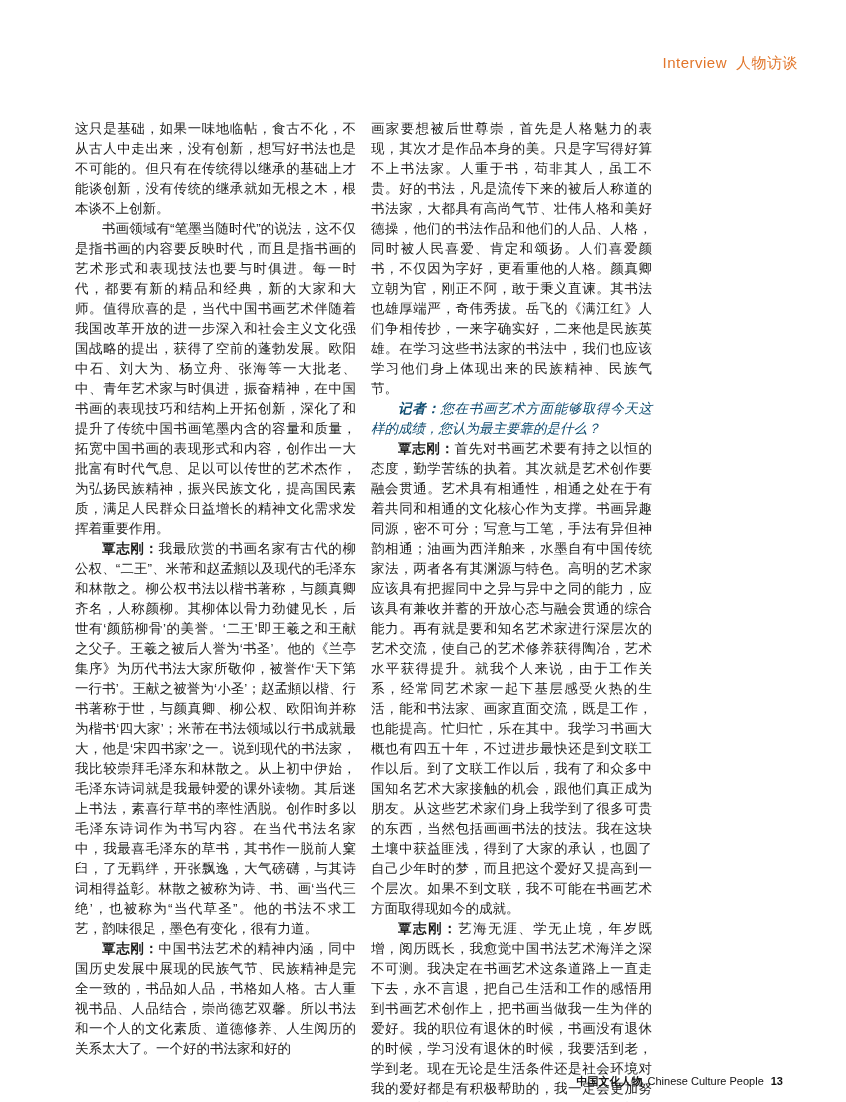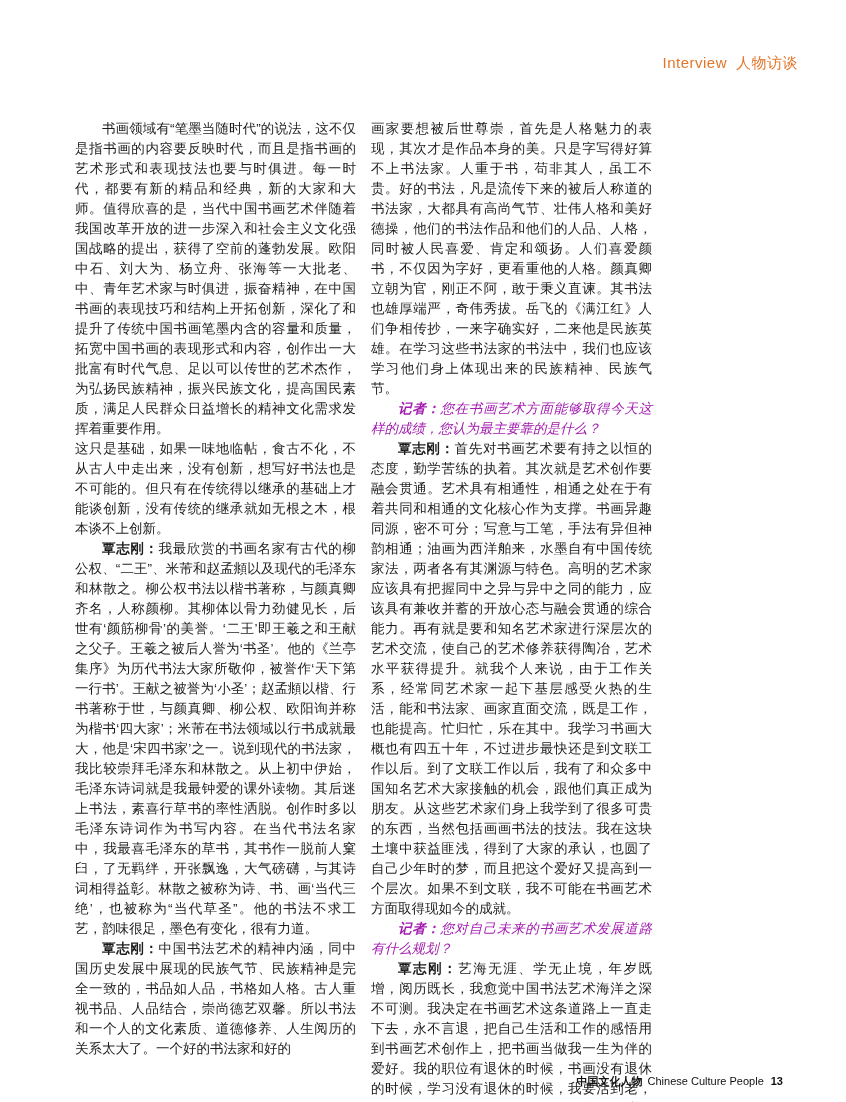--- a/index.html
+++ b/index.html
@@ -32,21 +32,21 @@
     line-height:20px;
     text-align:justify;
     text-justify:inter-ideograph;
     text-indent:2em;
     color:#1c1c1c;
   }
   .para.continuation{text-indent:0;}
   .para.question{
     font-family:"Liberation Serif","DejaVu Serif",serif;
     font-style:italic;
-    color:#a21caf;
+    color:#0c4a6e;
   }
   .speaker{font-weight:bold;font-style:normal;}
   .para.question .speaker{font-style:italic;}
   
   .footer{
     position:absolute;top:1074px;right:63px;
     font-size:11px;line-height:14px;
     color:#111111;
     white-space:nowrap;
     padding-left:16px;
@@ -59,30 +59,29 @@
 <body>
 
 <div class="page">
 
   <div class="header-tag">
     <span class="en">Interview</span><span class="cn">人物访谈</span>
   </div>
 
   <div class="columns">
     <div class="col">
+        <p class="para continuation">这只是基础，如果一味地临帖，食古不化，不从古人中走出来，没有创新，想写好书法也是不可能的。但只有在传统得以继承的基础上才能谈创新，没有传统的继承就如无根之木，根本谈不上创新。</p>
         <p class="para body">书画领域有“笔墨当随时代”的说法，这不仅是指书画的内容要反映时代，而且是指书画的艺术形式和表现技法也要与时俱进。每一时代，都要有新的精品和经典，新的大家和大师。值得欣喜的是，当代中国书画艺术伴随着我国改革开放的进一步深入和社会主义文化强国战略的提出，获得了空前的蓬勃发展。欧阳中石、刘大为、杨立舟、张海等一大批老、中、青年艺术家与时俱进，振奋精神，在中国书画的表现技巧和结构上开拓创新，深化了和提升了传统中国书画笔墨内含的容量和质量，拓宽中国书画的表现形式和内容，创作出一大批富有时代气息、足以可以传世的艺术杰作，为弘扬民族精神，振兴民族文化，提高国民素质，满足人民群众日益增长的精神文化需求发挥着重要作用。</p>
-        <p class="para continuation">这只是基础，如果一味地临帖，食古不化，不从古人中走出来，没有创新，想写好书法也是不可能的。但只有在传统得以继承的基础上才能谈创新，没有传统的继承就如无根之木，根本谈不上创新。</p>
         <p class="para answer"><b class="speaker">覃志刚：</b>我最欣赏的书画名家有古代的柳公权、“二王”、米芾和赵孟頫以及现代的毛泽东和林散之。柳公权书法以楷书著称，与颜真卿齐名，人称颜柳。其柳体以骨力劲健见长，后世有‘颜筋柳骨’的美誉。‘二王’即王羲之和王献之父子。王羲之被后人誉为‘书圣’。他的《兰亭集序》为历代书法大家所敬仰，被誉作‘天下第一行书’。王献之被誉为‘小圣’；赵孟頫以楷、行书著称于世，与颜真卿、柳公权、欧阳询并称为楷书‘四大家’；米芾在书法领域以行书成就最大，他是‘宋四书家’之一。说到现代的书法家，我比较崇拜毛泽东和林散之。从上初中伊始，毛泽东诗词就是我最钟爱的课外读物。其后迷上书法，素喜行草书的率性洒脱。创作时多以毛泽东诗词作为书写内容。在当代书法名家中，我最喜毛泽东的草书，其书作一脱前人窠臼，了无羁绊，开张飘逸，大气磅礴，与其诗词相得益彰。林散之被称为诗、书、画‘当代三绝’，也被称为“当代草圣”。他的书法不求工艺，韵味很足，墨色有变化，很有力道。</p>
         <p class="para answer"><b class="speaker">覃志刚：</b>中国书法艺术的精神内涵，同中国历史发展中展现的民族气节、民族精神是完全一致的，书品如人品，书格如人格。古人重视书品、人品结合，崇尚德艺双馨。所以书法和一个人的文化素质、道德修养、人生阅历的关系太大了。一个好的书法家和好的</p>
       </div>
     <div class="col">
         <p class="para continuation">画家要想被后世尊崇，首先是人格魅力的表现，其次才是作品本身的美。只是字写得好算不上书法家。人重于书，苟非其人，虽工不贵。好的书法，凡是流传下来的被后人称道的书法家，大都具有高尚气节、壮伟人格和美好德操，他们的书法作品和他们的人品、人格，同时被人民喜爱、肯定和颂扬。人们喜爱颜书，不仅因为字好，更看重他的人格。颜真卿立朝为官，刚正不阿，敢于秉义直谏。其书法也雄厚端严，奇伟秀拔。岳飞的《满江红》人们争相传抄，一来字确实好，二来他是民族英雄。在学习这些书法家的书法中，我们也应该学习他们身上体现出来的民族精神、民族气节。</p>
         <p class="para question"><b class="speaker">记者：</b>您在书画艺术方面能够取得今天这样的成绩，您认为最主要靠的是什么？</p>
         <p class="para answer"><b class="speaker">覃志刚：</b>首先对书画艺术要有持之以恒的态度，勤学苦练的执着。其次就是艺术创作要融会贯通。艺术具有相通性，相通之处在于有着共同和相通的文化核心作为支撑。书画异趣同源，密不可分；写意与工笔，手法有异但神韵相通；油画为西洋舶来，水墨自有中国传统家法，两者各有其渊源与特色。高明的艺术家应该具有把握同中之异与异中之同的能力，应该具有兼收并蓄的开放心态与融会贯通的综合能力。再有就是要和知名艺术家进行深层次的艺术交流，使自己的艺术修养获得陶冶，艺术水平获得提升。就我个人来说，由于工作关系，经常同艺术家一起下基层感受火热的生活，能和书法家、画家直面交流，既是工作，也能提高。忙归忙，乐在其中。我学习书画大概也有四五十年，不过进步最快还是到文联工作以后。到了文联工作以后，我有了和众多中国知名艺术大家接触的机会，跟他们真正成为朋友。从这些艺术家们身上我学到了很多可贵的东西，当然包括画画书法的技法。我在这块土壤中获益匪浅，得到了大家的承认，也圆了自己少年时的梦，而且把这个爱好又提高到一个层次。如果不到文联，我不可能在书画艺术方面取得现如今的成就。</p>
-        <p class="para question"><b class="speaker">记者：</b>您对自己未来的书画艺术发展道路有什么规划？</p>
         <p class="para answer"><b class="speaker">覃志刚：</b>艺海无涯、学无止境，年岁既增，阅历既长，我愈觉中国书法艺术海洋之深不可测。我决定在书画艺术这条道路上一直走下去，永不言退，把自己生活和工作的感悟用到书画艺术创作上，把书画当做我一生为伴的爱好。我的职位有退休的时候，书画没有退休的时候，学习没有退休的时候，我要活到老，学到老。现在无论是生活条件还是社会环境对我的爱好都是有积极帮助的，我一定会更加努力，为我国文化大发展大繁荣，为中华民族伟大复兴做出积极贡献。</p>
       </div>
   </div>
 
   <div class="footer">
     <span class="cn">中国文化人物</span><span class="en">Chinese Culture People</span><span class="pg">13</span>
   </div>
 
 </div>
 

